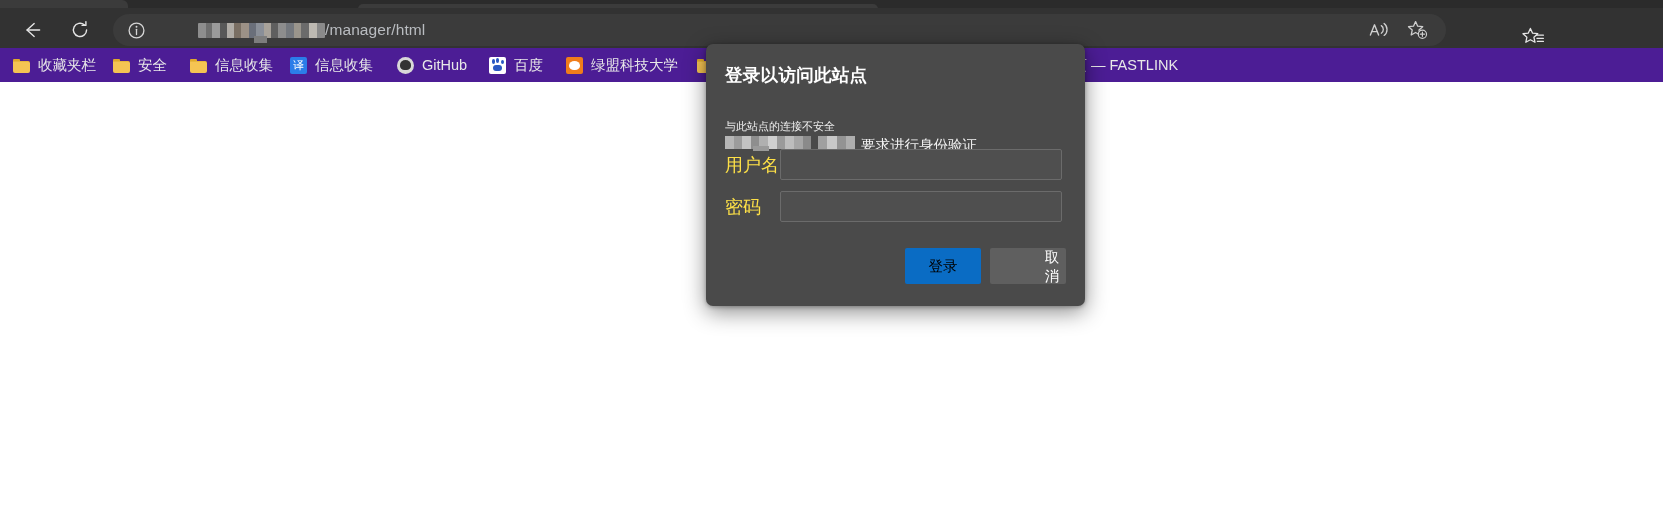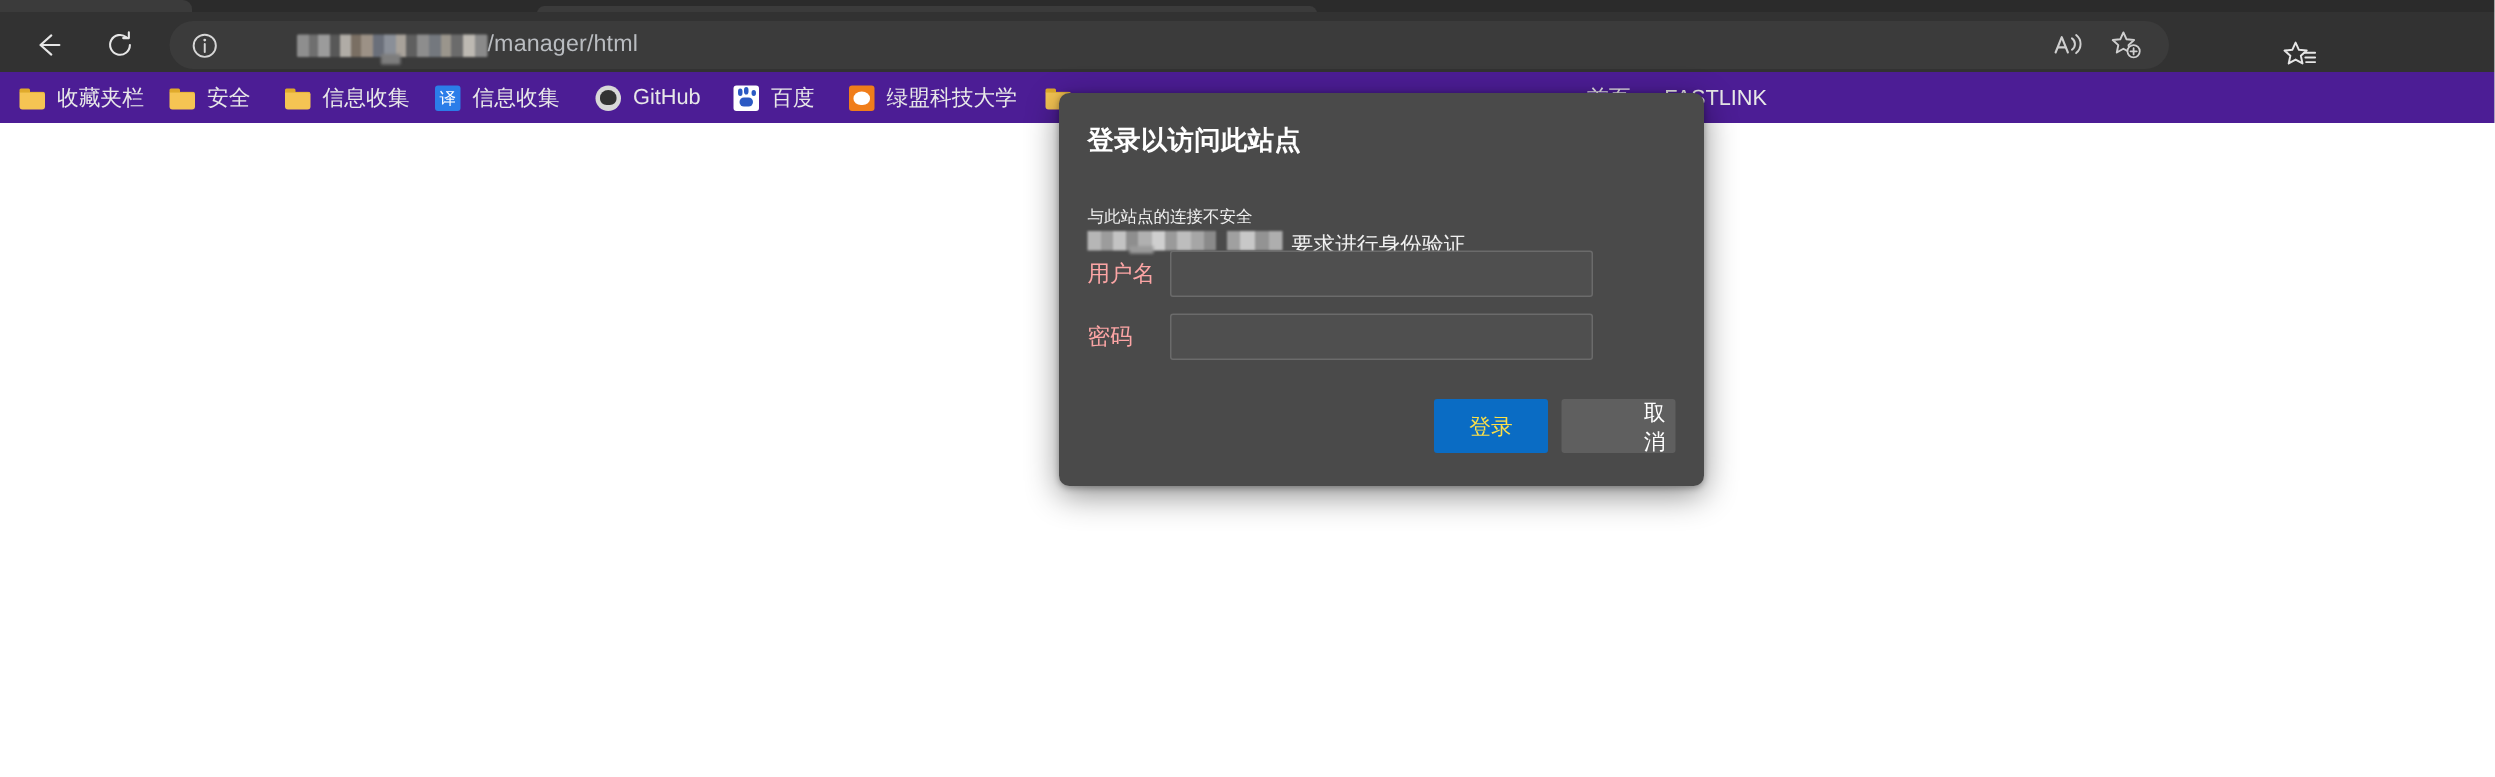--- a/index.html
+++ b/index.html
@@ -70,21 +70,21 @@
   .baidu-ico { width:17px; height:17px; background:#ffffff; border-radius:2px; position:relative; }
   .baidu-ico i { position:absolute; background:#2b59c3; border-radius:50%; display:block; }
   .nsf-ico { width:17px; height:17px; background:#f07d1a; border-radius:2px; position:relative; }
   .nsf-ico::after { content:""; position:absolute; left:3px; top:4px; width:11px; height:9px; background:#ffffff; border-radius:50% 50% 45% 45%; }
 
   
   .page { position:absolute; left:0; top:82px; width:1663px; height:436px; background:#ffffff; }
 
   
   .dialog {
-    position:absolute; left:706px; top:62px; width:430px; height:262px;
+    position:absolute; left:706px; top:44px; width:379px; height:262px;
     background:#4a4a4a; border-radius:7px;
     box-shadow: 0 6px 22px rgba(0,0,0,0.45), 0 1px 4px rgba(0,0,0,0.3);
     z-index:50;
   }
   .dlg-title { position:absolute; left:19px; top:19px; color:#ffffff; font-size:17.5px; font-weight:bold; letter-spacing:0.3px; }
   .dlg-sub1 { position:absolute; left:19px; top:52px; display:flex; align-items:flex-start;margin-top:40px; }
   .host-blur {
     width:130px; height:13px;
     background:
       linear-gradient(90deg,
@@ -95,32 +95,32 @@
     filter: blur(0.7px);
     position:relative;
   }
   .host-blur::after { content:""; position:absolute; left:28px; top:10px; width:16px; height:5px; background:#9a9a9a; filter:blur(0.7px); }
   .dlg-sub1-text { color:#f0f0f0; font-size:14.5px; margin-left:6px; }
   .dlg-sub2 { position:absolute; left:19px; top:75px; color:#f0f0f0; font-size:11px; }
 
   .field-row { position:absolute; left:19px; display:flex; align-items:center; }
   #username-row { top:105px; }
   #password-row { top:147px; }
-  .field-label { width:55px; color:#fca5a5; font-size:15px; }
+  .field-label { width:55px; color:#fde047; font-size:18px; }
   .field-input {
     width:282px; height:31px; background:#4f4f4f;
     border:1px solid #6b6b6b; border-radius:2px;
     color:#ffffff; font-size:14px; padding:0 8px; outline:none;
     font-family:"Liberation Sans","DejaVu Sans",sans-serif;
   }
   .field-input::placeholder { color:#9a9a9a; }
 
   .dlg-actions { position:absolute; right:19px; top:204px; display:flex; gap:9px; }
   .btn { height:36px; min-width:76px; border:none; border-radius:2px; font-size:14.5px; cursor:pointer; font-family:"Liberation Sans","DejaVu Sans",sans-serif; }
-  #signin-button { background:#0a6cc4; color:#fde047; width:76px; }
+  #signin-button { background:#0a6cc4; color:#000000; width:76px; }
   #cancel-button { background:#5f5f5f; color:#ffffff; width:76px;padding-left:48px; }
 
   
   .watermark { position:absolute; right:18px; bottom:10px; color:#d2d2d2; font-size:18px; letter-spacing:0.6px; white-space:nowrap; }
 </style>
 </head>
 <body>
 
 <div id="screen">
 

